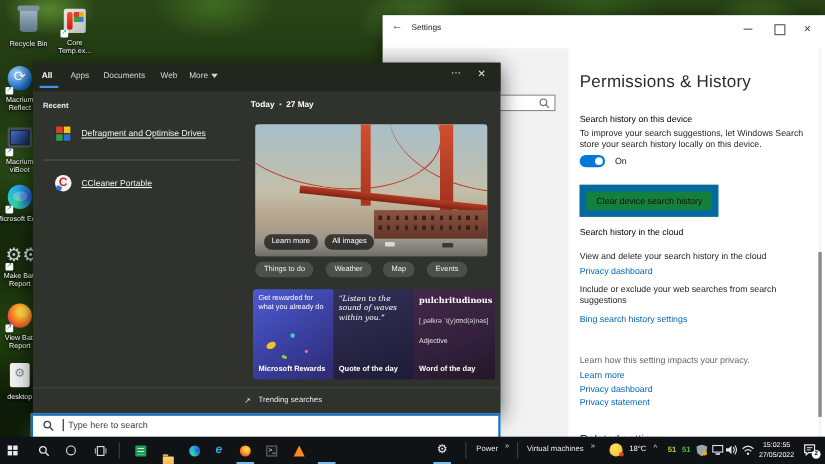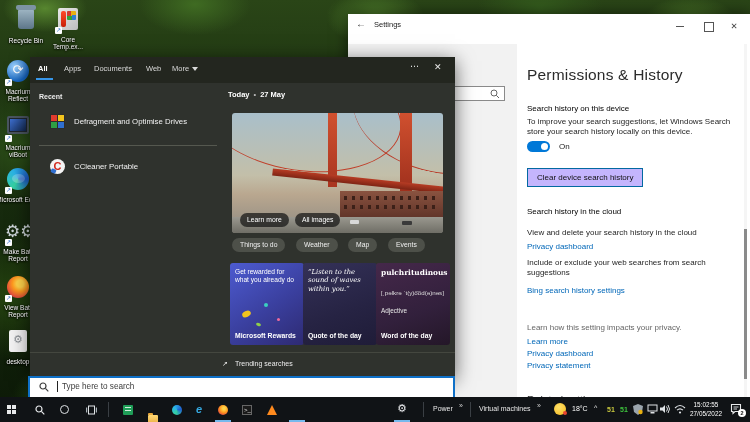--- a/index.html
+++ b/index.html
@@ -57,39 +57,39 @@
   #settings .navsearch .mag{position:absolute;right:4px;top:2px;}
   #settings .content{position:absolute;left:169px;top:30px;right:0;bottom:0;background:#fff;}
   .c{position:absolute;left:10px;color:#1b1b1b;}
   .pgtitle{top:22px;font-size:15.5px;font-weight:300;letter-spacing:.2px;color:#2b2b2b;}
   .grp{font-size:8px;color:#000;}
   .body8{font-size:8px;color:#1f1f1f;line-height:1.3;width:218px;}
   .link{font-size:8px;color:#0067b8;}
   .toggle{position:absolute;left:10px;top:97px;width:23px;height:11px;border-radius:6px;background:#0078d7;}
   .toggle .knob{position:absolute;right:2px;top:2px;width:7px;height:7px;border-radius:50%;background:#fff;}
   .togglelabel{left:42px;top:98px;font-size:8px;}
-  .btn{position:absolute;left:10px;top:124px;background:#c4b5fd;border:1px solid #0369a1;font-size:8px;color:#111;padding:4px 9px;}
+  .btn{position:absolute;left:10px;top:124px;background:#15803d;border:6px solid #0369a1;font-size:8px;color:#111;padding:4px 9px;}
   .h2{font-size:10.5px;color:#333;}
   .gray8{font-size:8px;color:#666;}
   .sb-track{position:absolute;right:3px;top:0;width:3px;bottom:0;background:#f5f5f5;}
   .sb-thumb{position:absolute;right:3px;top:185px;width:3px;height:150px;background:#8a8a8a;}
 
   
   #flyout{left:30px;top:57px;width:425px;height:320px;background:#2f322d;box-shadow:0 4px 18px rgba(0,0,0,.6);color:#fff;}
   #flyout .tabstrip{position:absolute;left:0;top:0;right:0;height:26px;background:#23261f;}
   .tab{position:absolute;top:7px;font-size:7.5px;color:#d9d9d9;}
   .tab.active{color:#fff;font-weight:bold;}
   .tab-underline{position:absolute;left:6px;top:21px;width:17px;height:2px;background:#3796e8;}
   .more-chevron{display:inline-block;width:0;height:0;border-left:3px solid transparent;border-right:3px solid transparent;border-top:4px solid #d9d9d9;margin-left:3px;vertical-align:middle;}
   .fly-dots{position:absolute;left:380px;top:4px;font-size:9px;color:#e8e8e8;letter-spacing:1px;}
   .fly-close{position:absolute;left:404px;top:5px;font-size:9px;color:#e8e8e8;}
   .recent-h{position:absolute;left:9px;top:36px;font-size:7px;color:#ececec;font-weight:bold;}
   .ritem{position:absolute;left:0;width:196px;height:30px;}
   .ritem .ric{position:absolute;left:20px;top:7px;width:15px;height:15px;}
-  .ritem .rtx{position:absolute;left:44px;top:10px;font-size:7.8px;color:#f2f2f2;white-space:nowrap;}
+  .ritem .rtx{position:absolute;left:44px;top:10px;font-size:7.8px;color:#f2f2f2;white-space:nowrap;text-decoration:underline;}
   .rdivider{position:absolute;left:9px;top:88px;width:178px;height:1px;background:#55584f;}
   .i-defrag{width:15px;height:15px;background:#2c2c2c;border-radius:2px;position:relative;overflow:hidden;}
   .i-defrag:before{content:"";position:absolute;left:1px;top:1px;width:6px;height:6px;background:#e23b2e;}
   .i-defrag:after{content:"";position:absolute;right:1px;top:1px;width:6px;height:6px;background:#f2c41d;}
   .i-defrag .b3{position:absolute;left:1px;bottom:1px;width:6px;height:6px;background:#2f9e44;}
   .i-defrag .b4{position:absolute;right:1px;bottom:1px;width:6px;height:6px;background:#2f6fd0;}
   .i-ccleaner{width:15px;height:15px;border-radius:50%;background:#f4f4f4;position:relative;text-align:center;}
   .i-ccleaner .cc{color:#d0281e;font-size:11px;font-weight:bold;line-height:15px;}
   .i-ccleaner:after{content:"";position:absolute;left:1px;bottom:1px;width:5px;height:4px;background:#2f6fd0;border-radius:1px;transform:rotate(25deg);}
   .today-h{position:absolute;left:198px;top:33px;font-size:7.5px;font-weight:bold;color:#fff;}

